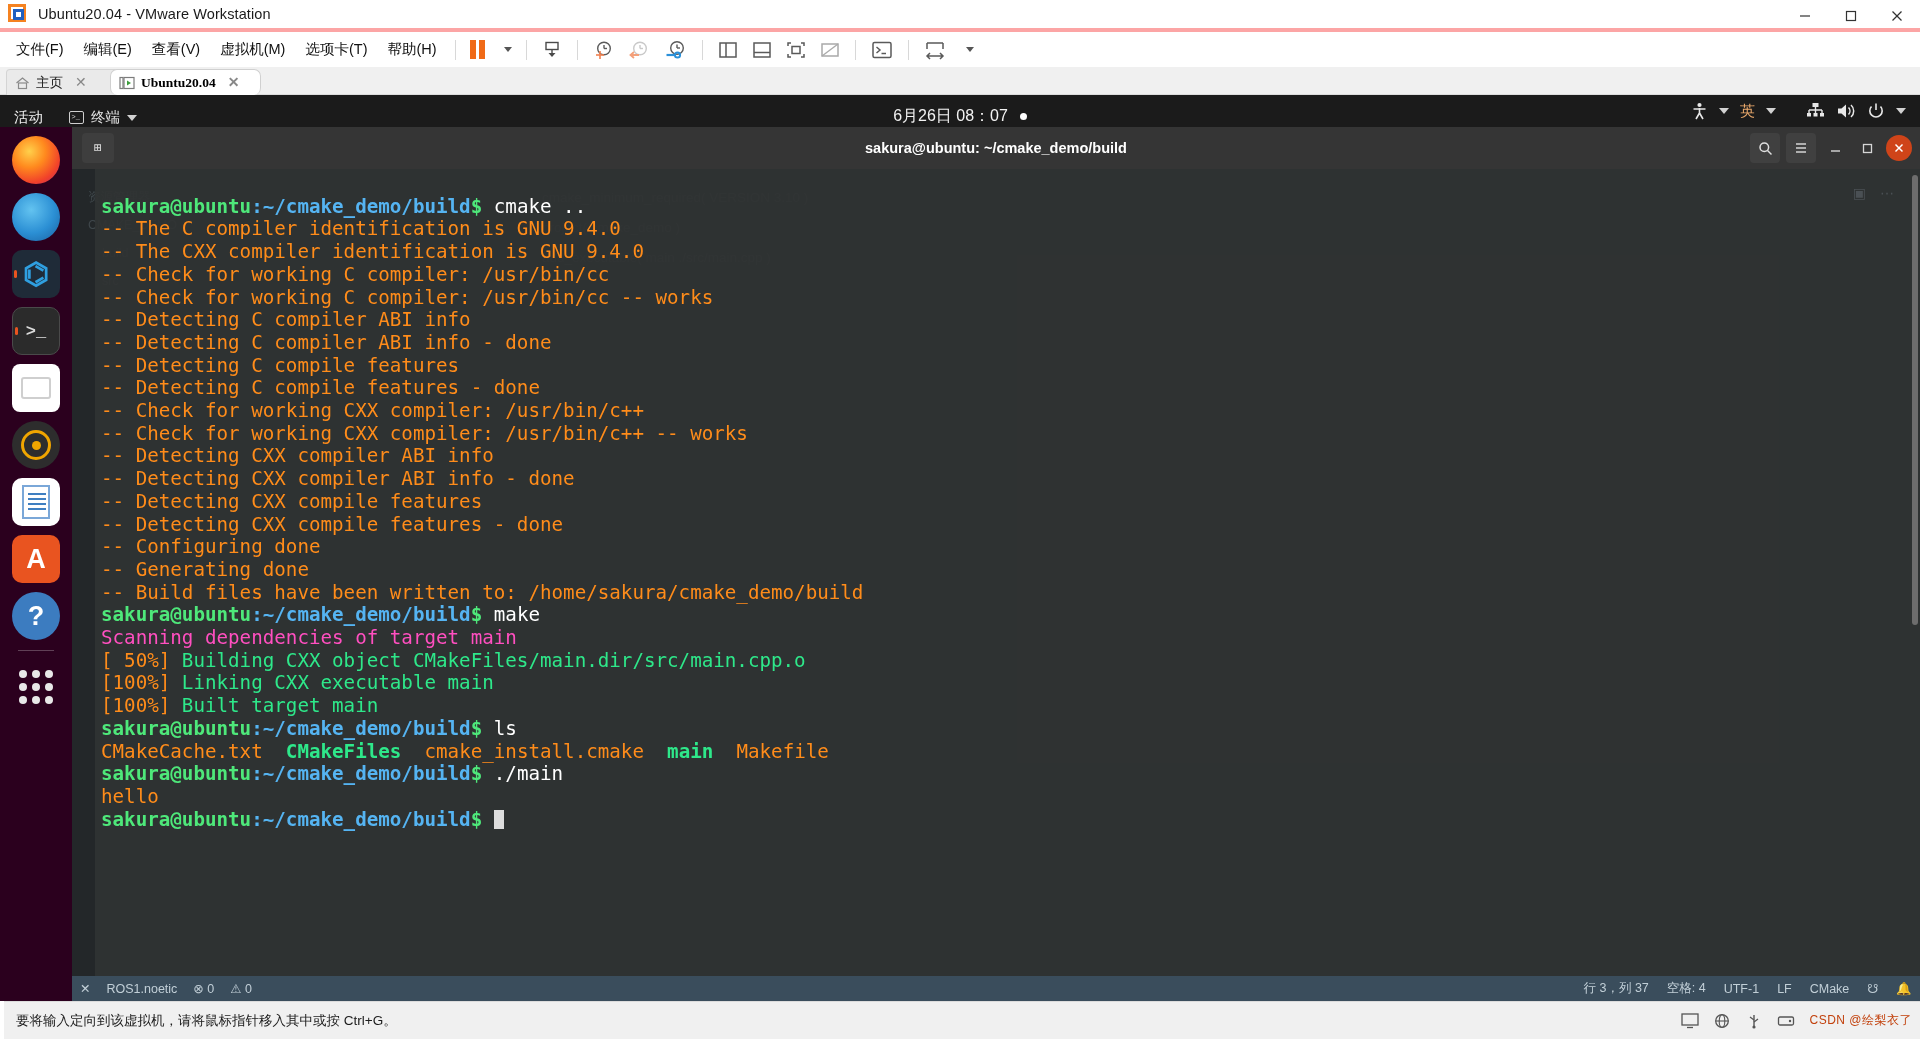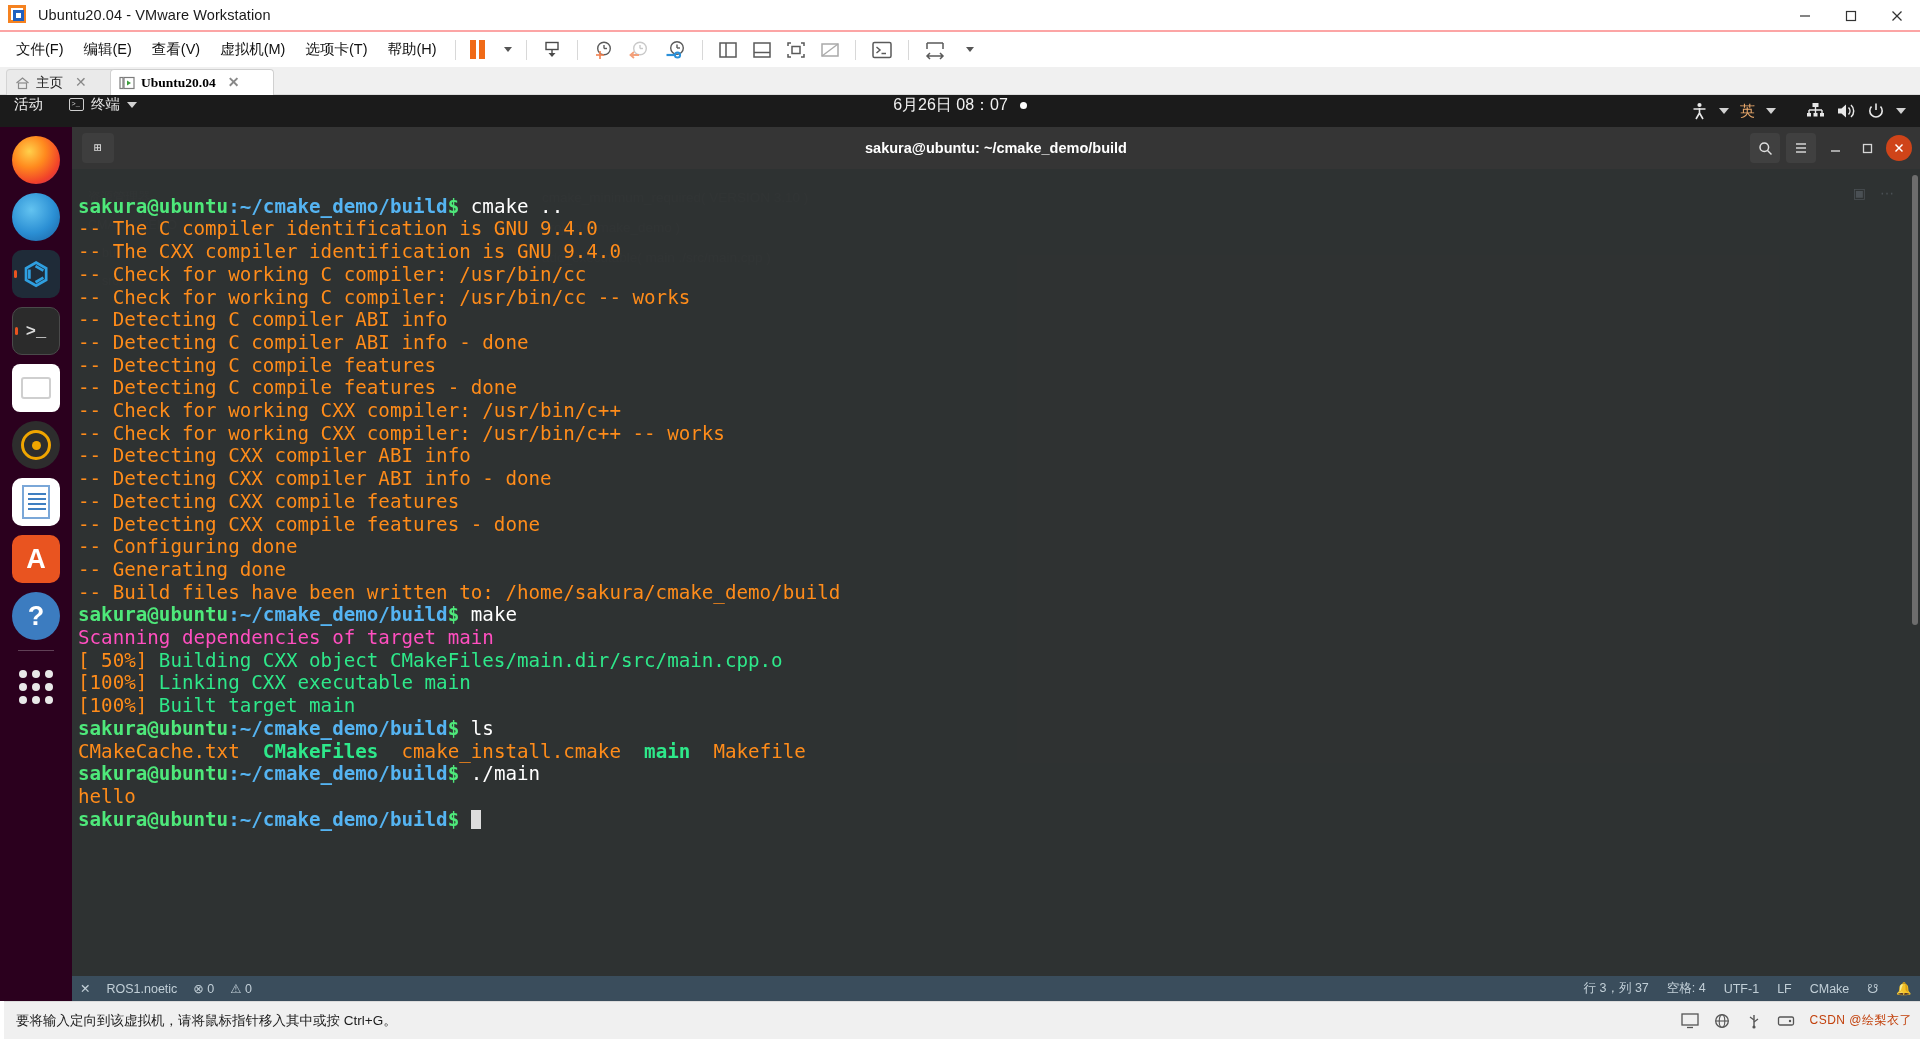--- a/index.html
+++ b/index.html
@@ -8,21 +8,21 @@
     overflow: hidden;
     font-family: "Liberation Sans", sans-serif;
     background: #ffffff;
   }
   #root { position: relative; width: 1920px; height: 1039px; }
 
   
   .vmw-titlebar {
     position: absolute; left: 0; top: 0; width: 1920px; height: 32px;
     background: #ffffff; display: flex; align-items: center;
-    border-bottom: 2px solid #fca5a5;
+    border-bottom: 4px solid #fca5a5;
   }
   .vmw-logo {
     width: 20px; height: 20px; margin-left: 8px; margin-right: 10px;
     position: relative; flex: none;
   }
   .vmw-logo .sq-out {
     position: absolute; left: 0; top: 0; width: 18px; height: 18px;
     border: 3px solid #f58220; background: #fff;
   }
   .vmw-logo .sq-in {
@@ -68,21 +68,21 @@
   .vm-tab.active { background:#ffffff; border-color:#d0d0d0; font-weight: bold; color:#000; }
   .vm-tab .tab-close { color:#888; font-size:14px; margin-left:6px; }
 
   
   .guest {
     position: absolute; left: 0; top: 95px; width: 1920px; height: 906px;
     background: #2c001e; overflow: hidden;
   }
   .gnome-topbar {
     position: absolute; left: 0; top: 0; width: 1920px; height: 32px;
-    background: #1b1b1b; display: flex; align-items: flex-start;
+    background: #1b1b1b; display: flex; align-items: flex-end;
     color: #e6e6e6; font-size: 14.5px;
   }
   .gt-left { display:flex; align-items:center; gap: 26px; padding-left: 14px; }
   .gt-activities { color:#eeeeee; }
   .gt-app { display:flex; align-items:center; gap:7px; }
   .term-mini-icon {
     width: 15px; height: 13px; border: 1.6px solid #cfcfcf; border-radius: 2px;
     display:flex; align-items:center; justify-content:flex-start;
     font-size: 7px; color:#cfcfcf; padding-left:1.5px; font-family:"Liberation Mono", monospace;
     line-height: 1;
@@ -167,21 +167,21 @@
   .th-right { position:absolute; right:8px; top:0; height:42px; display:flex; align-items:center; gap:6px; }
   .th-btn {
     width:30px;height:30px;background:#404040;border-radius:4px;
     display:flex;align-items:center;justify-content:center;color:#e0e0e0;font-size:14px;
   }
   .th-btn.plain { background:transparent; width:26px; }
   .th-btn.close { background:#cf4419; border-radius:50%; width:26px;height:26px; color:#fff; }
 
   .term-body {
     flex: 1; background: rgba(48,51,51,0.92); position:relative;
-    padding: 4px 0 0 4px; overflow:hidden;
+    padding: 4px 0 0 4px; overflow:hidden;margin-left:23px;
   }
   .term-text {
     font-family: "DejaVu Sans Mono", "Liberation Mono", monospace;
     font-size: 19.2px; line-height: 22.7px; white-space: pre;
     color: #ff8c1a; padding-left: 2px;
   }
   .term-text .user { color:#4ee87a; font-weight:bold; }
   .term-text .path { color:#55b4f2; font-weight:bold; }
   .term-text .dollar { color:#4ee87a; font-weight:bold; }
   .term-text .cmd { color:#ffffff; }
@@ -360,21 +360,21 @@
 
   <div class="vmw-tabstrip">
     <div class="vm-tab" style="left:6px; width:142px;">
       <svg width="15" height="14" viewBox="0 0 15 14">
         <path d="M1.5 7 L7.5 2 L13.5 7" fill="none" stroke="#8a8a8a" stroke-width="1.2"></path>
         <rect x="3.5" y="7" width="8" height="5.5" fill="none" stroke="#8a8a8a" stroke-width="1.2"></rect>
       </svg>
       <span>主页</span>
       <span class="tab-close">✕</span>
     </div>
-    <div class="vm-tab active" style="left:110px; width:164px;">
+    <div class="vm-tab active" style="left:110px; width:151px;border-radius:7px;">
       <svg width="16" height="14" viewBox="0 0 16 14">
         <rect x="1" y="1.5" width="3" height="11" fill="none" stroke="#7c7c7c" stroke-width="1.2"></rect>
         <rect x="5" y="1.5" width="10" height="11" fill="none" stroke="#7c7c7c" stroke-width="1.2"></rect>
         <path d="M8 4.5 L12 7 L8 9.5 Z" fill="#3d9e3d"></path>
       </svg>
       <span>Ubuntu20.04</span>
       <span class="tab-close">✕</span>
     </div>
   </div>
 

